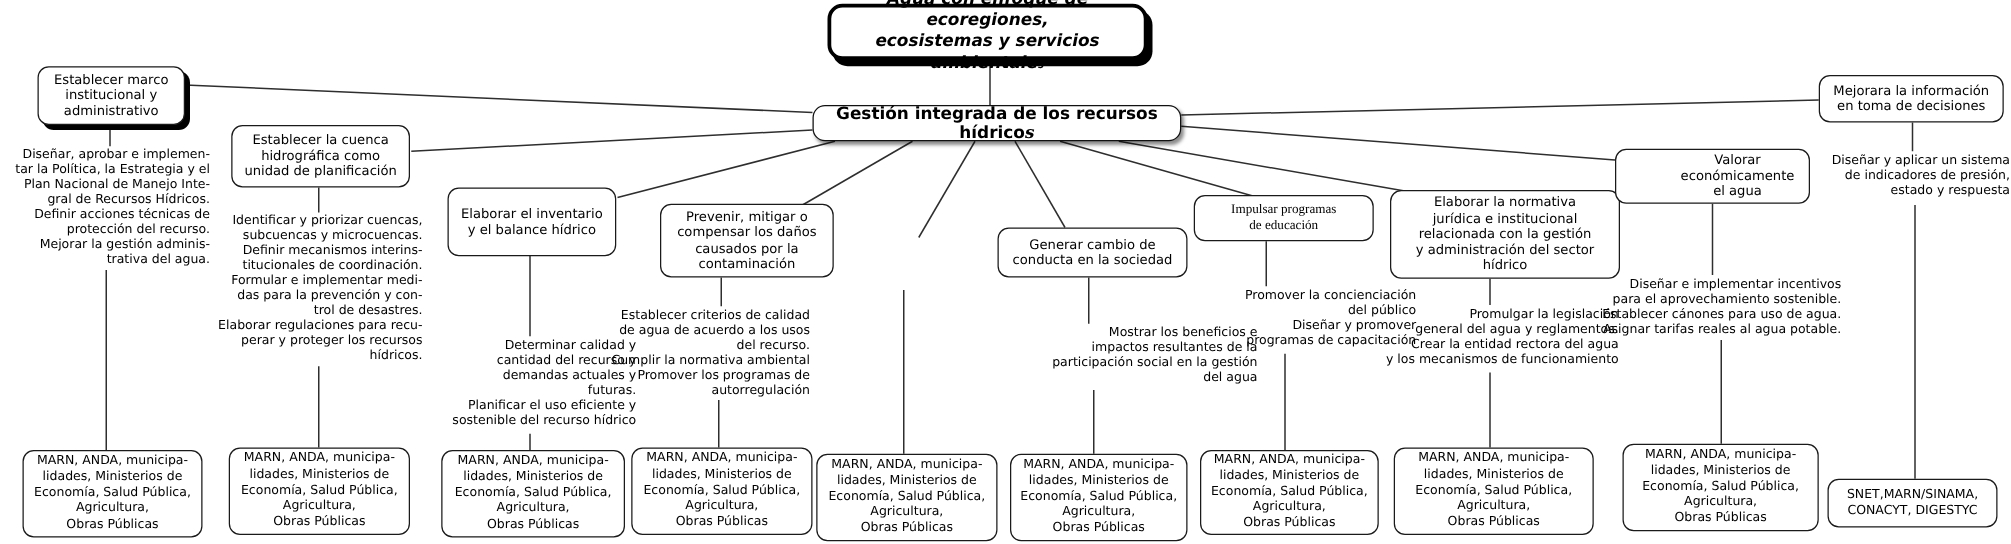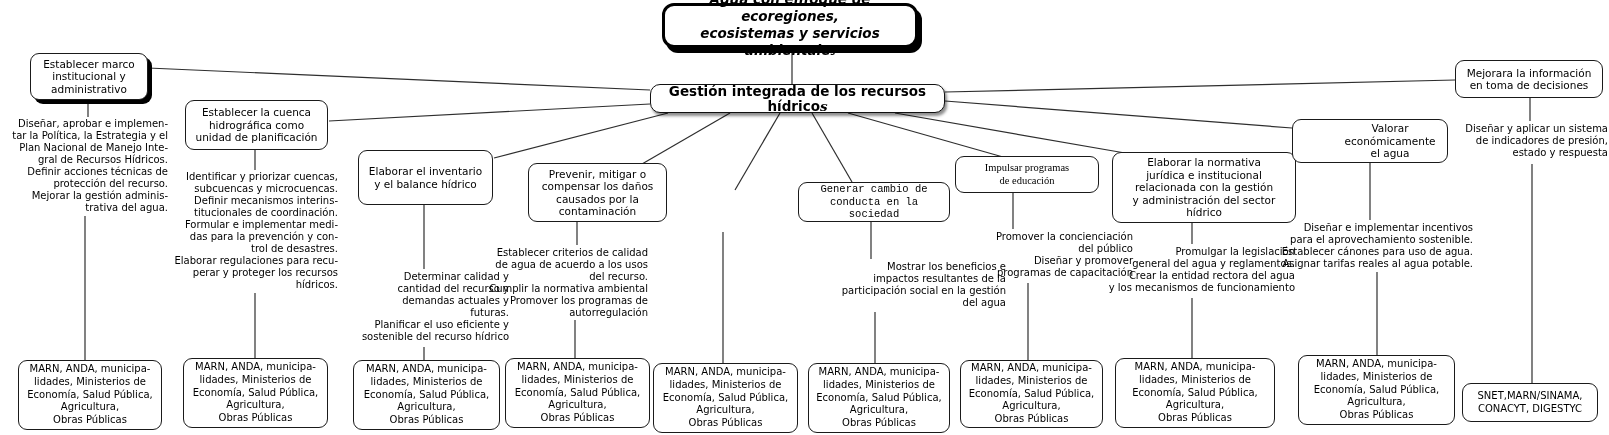--- a/index.html
+++ b/index.html
@@ -145,21 +145,21 @@
 Economía, Salud Pública,
 Agricultura,
 Obras Públicas</div>
 
   <div class="node actors" style="left:653px;top:363px;width:145px;height:70px;">MARN, ANDA, municipa-
 lidades, Ministerios de
 Economía, Salud Pública,
 Agricultura,
 Obras Públicas</div>
 
-  <div class="node" style="left:798px;top:182px;width:152px;height:40px;font-family:Liberation Mono, monospace;">Generar cambio de
+  <div class="node" style="left:798px;top:182px;width:152px;height:40px;">Generar cambio de
 conducta en la sociedad</div>
   <div class="desc" style="left:821px;top:261px;width:185px;">Mostrar los beneficios e
 impactos resultantes de la
 participación social en la gestión
 del agua</div>
   <div class="node actors" style="left:808px;top:363px;width:142px;height:70px;">MARN, ANDA, municipa-
 lidades, Ministerios de
 Economía, Salud Pública,
 Agricultura,
 Obras Públicas</div>

